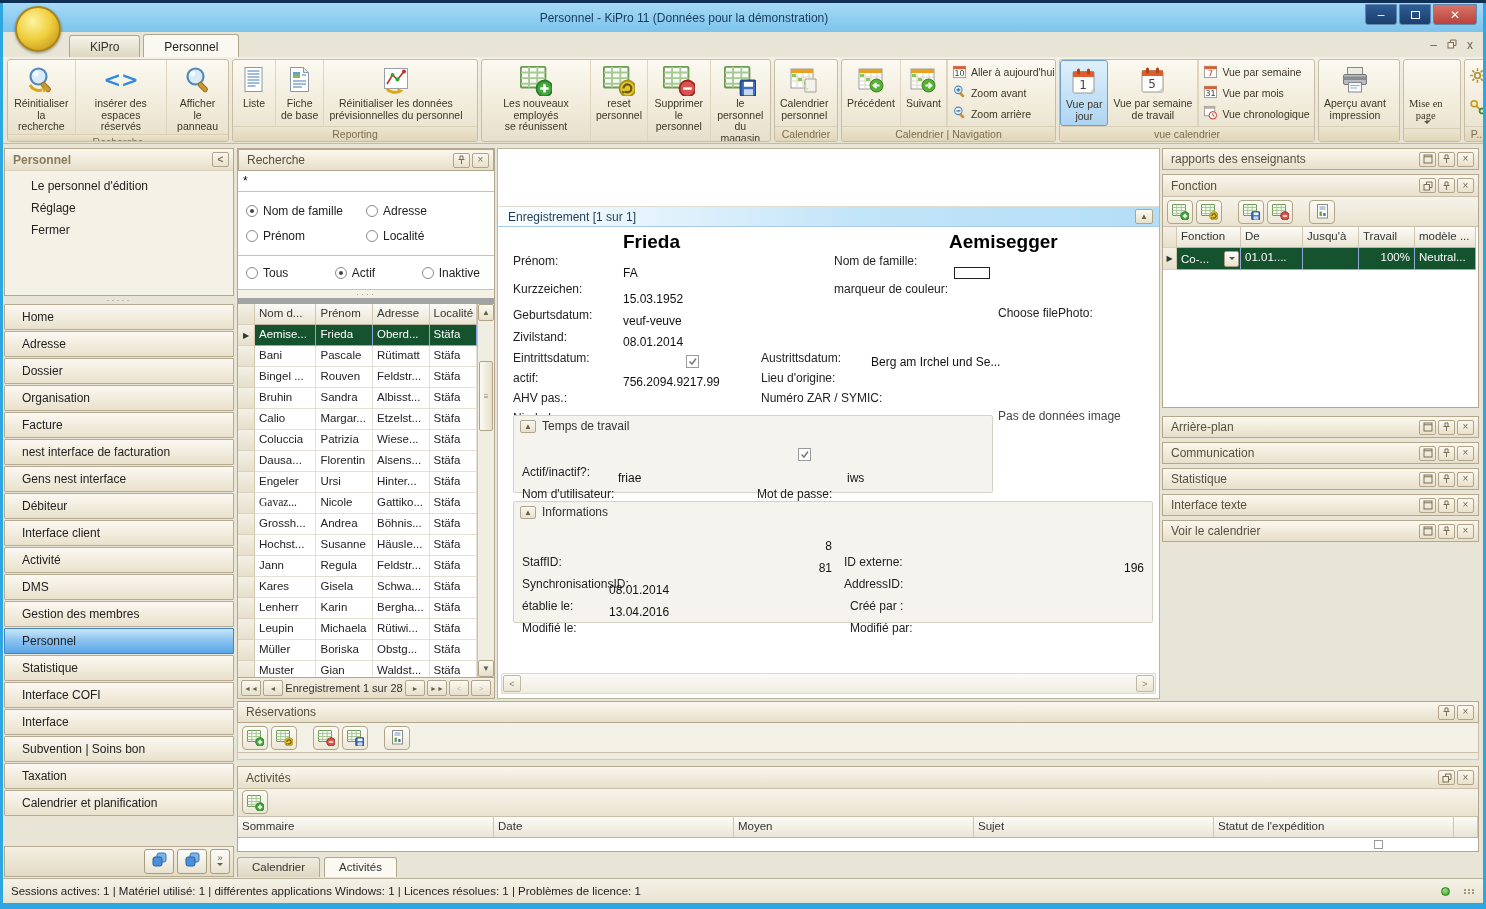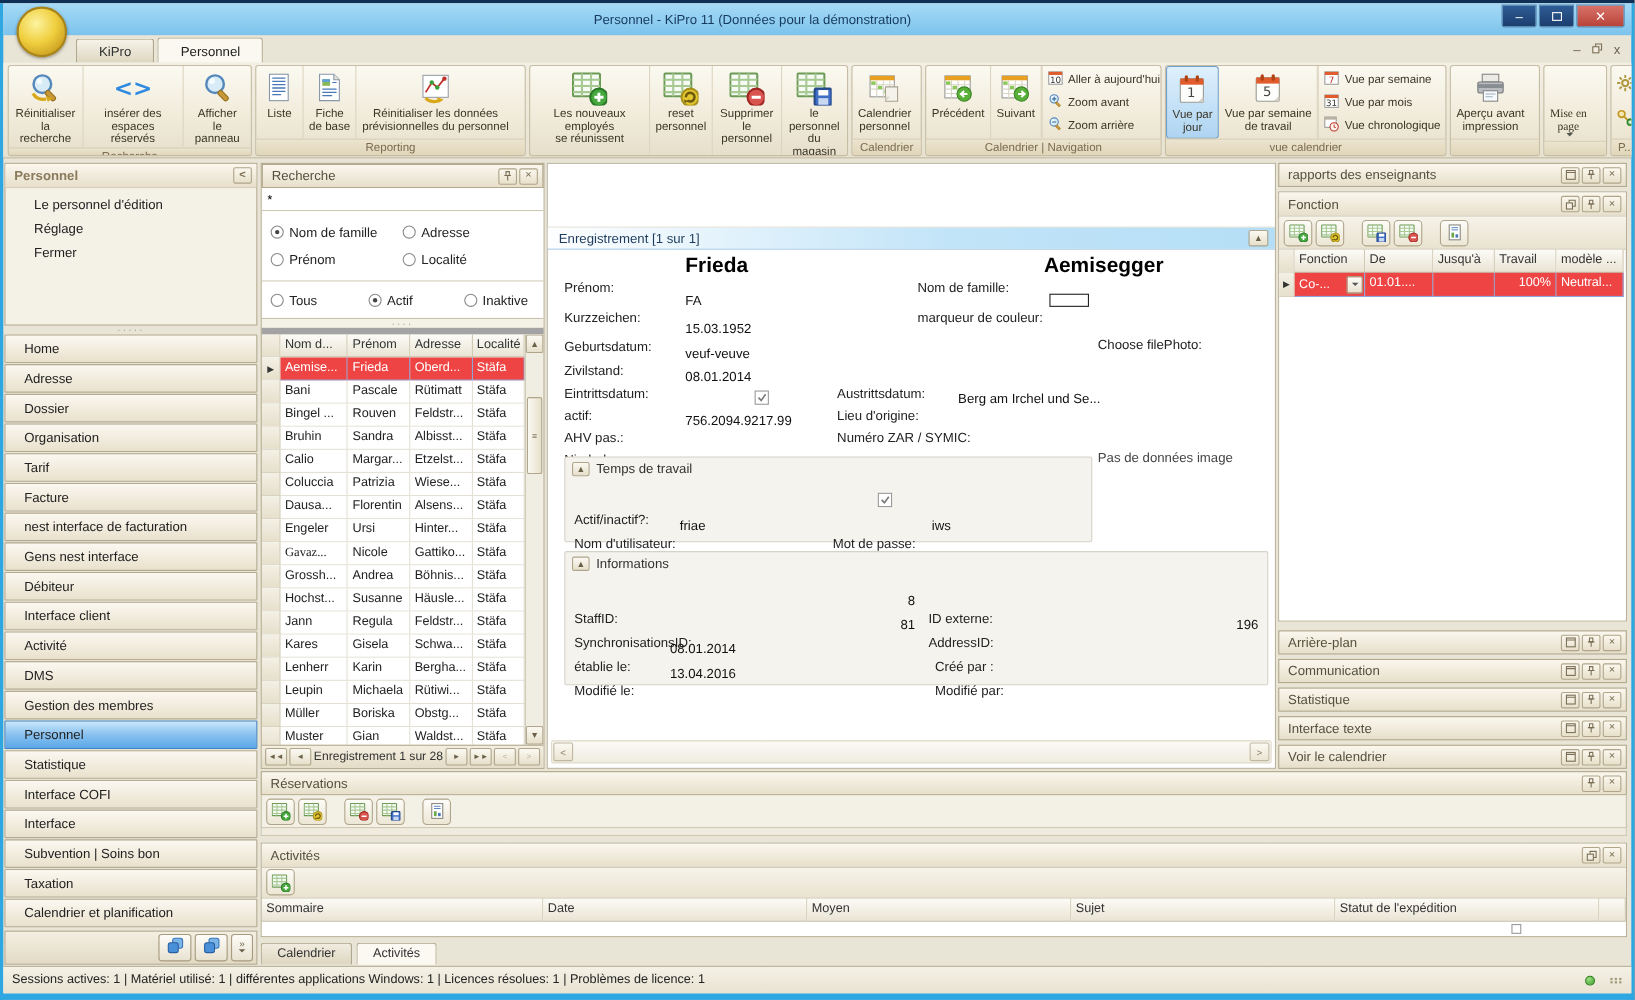--- a/index.html
+++ b/index.html
@@ -61,21 +61,21 @@
 .fb2{height:34px;display:flex;justify-content:space-between;align-items:center;padding-right:14px;}
 .radio{display:flex;align-items:center;gap:5px;font-size:12px;color:#222;}
 .rdot{width:12px;height:12px;border:1px solid #8a8a8a;border-radius:50%;background:#fff;position:relative;flex-shrink:0;}
 .radio.checked .rdot::after{content:"";position:absolute;left:3px;top:3px;width:4px;height:4px;border-radius:50%;background:#444;}
 .gridwrap{flex:1;display:flex;overflow:hidden;border-top:6px solid #a3a3a3;}
 .gridcells{width:241px;display:flex;flex-direction:column;overflow:hidden;}
 .ghead{display:flex;height:21px;flex-shrink:0;}
 .ghc{background:linear-gradient(#fcfbf7,#e9e4d4);border-right:1px solid #cfc7b0;border-bottom:1px solid #bcb49c;font-size:11.5px;color:#333;padding:3px 4px;overflow:hidden;white-space:nowrap;}
 .grow{display:flex;height:21px;flex-shrink:0;background:#fff;}
 .gc{border-right:1px solid #e4e0d4;border-bottom:1px solid #e4e0d4;font-size:11.5px;color:#222;padding:3px 4px;overflow:hidden;white-space:nowrap;}
-.grow.selected .gc{background:#ef4444;color:#fff;border-color:#8ea6d8;}
+.grow.selected .gc{background:#14532d;color:#fff;border-color:#8ea6d8;}
 .gidx{width:17px;flex-shrink:0;background:linear-gradient(#f3f0e5,#e6dfcb);border-right:1px solid #cfc7b0;border-bottom:1px solid #d8d2be;display:flex;align-items:center;justify-content:center;font-size:8px;color:#333;}
 .vscroll{width:17px;background:#f0ede2;border-left:1px solid #c8c2ae;display:flex;flex-direction:column;}
 .varr{height:17px;border:1px solid #b0a58a;border-radius:2px;background:linear-gradient(#fbf9f2,#e6dfca);display:flex;align-items:center;justify-content:center;font-size:8px;color:#6a6048;}
 .vthumb{height:70px;margin:40px 1px 0;border:1px solid #b0a58a;border-radius:2px;background:linear-gradient(90deg,#fbf9f2,#e6dfca);display:flex;align-items:center;justify-content:center;font-size:8px;color:#8a8068;}
 .vtrack{flex:1;}
 .recnav{height:21px;background:linear-gradient(#f3efe2,#e4dcc6);border-top:1px solid #b3a88e;display:flex;align-items:center;gap:2px;padding:0 3px;font-size:11px;color:#333;}
 .nbtn{width:20px;height:16px;border:1px solid #b0a58a;border-radius:2px;background:linear-gradient(#fbf9f2,#e6dfca);display:flex;align-items:center;justify-content:center;font-size:7px;color:#6a6048;}
 .nbtn.dis{color:#b8b098;}
 
 .centercol{position:absolute;left:497px;top:148px;width:663px;height:551px;background:#fff;border:1px solid #bcb49e;display:flex;flex-direction:column;}
@@ -87,21 +87,21 @@
 .fv{position:absolute;white-space:nowrap;color:#111;}
 .bigname{font-size:19px;font-weight:bold;color:#000;}
 .cb{width:13px;height:13px;border:1px solid #9a9a9a;background:#fff;display:inline-flex;align-items:center;justify-content:center;}
 .colorbox{position:absolute;width:36px;height:12px;border:1px solid #222;background:#fff;}
 .gbox{position:absolute;border:1px solid #d5d2c6;background:#f4f3ee;border-radius:2px;}
 .gboxhead{display:flex;align-items:center;gap:6px;padding:3px 6px;font-size:12px;color:#333;}
 .gboxhead .chevbtn{width:16px;height:13px;}
 .hscroll{height:21px;margin:2px 3px 4px;background:linear-gradient(#fbfaf6,#efecdf);border:1px solid #ddd8c8;border-radius:2px;display:flex;justify-content:space-between;align-items:center;}
 .harr{width:18px;height:17px;border:1px solid #c0b8a0;border-radius:2px;background:linear-gradient(#fbf9f2,#eae4d2);display:flex;align-items:center;justify-content:center;font-size:9px;color:#8a8068;margin:0 1px;}
 
-.rightdock{position:absolute;left:1162px;top:148px;width:317px;height:551px;display:flex;flex-direction:column;}
+.rightdock{position:absolute;left:1162px;top:148px;width:317px;height:394px;display:flex;flex-direction:column;}
 .rbar{margin-bottom:4px;flex-shrink:0;}
 .fpanel{border:1px solid #b3a88e;background:#fff;flex:1;display:flex;flex-direction:column;margin-bottom:4px;}
 .fpanel .ptitle{border:none;border-bottom:1px solid #c8c0aa;}
 .ftoolbar{height:30px;background:linear-gradient(#f6f3ea,#e9e2cf);border-bottom:1px solid #c8c0aa;display:flex;align-items:center;gap:3px;padding:0 4px;}
 .tbtn{width:26px;height:24px;border:1px solid #b0a58a;border-radius:4px;background:linear-gradient(#fdfcf8,#ece6d4);display:flex;align-items:center;justify-content:center;}
 .tgap{width:10px;}
 .ffill{flex:1;background:#fff;}
 .cbars{flex-shrink:0;}
 
 .resv{position:absolute;left:237px;top:701px;width:1242px;height:64px;display:flex;flex-direction:column;}
@@ -410,21 +410,20 @@
           <div class="sblink">Réglage</div>
           <div class="sblink">Fermer</div>
         </div>
     </div>
     <div class="splitter">·····</div>
     <div class="navlist" id="navlist">
         <div class="navitem">Home</div>
         <div class="navitem">Adresse</div>
         <div class="navitem">Dossier</div>
         <div class="navitem">Organisation</div>
-        <div class="navitem">Tarif</div>
         <div class="navitem">Facture</div>
         <div class="navitem">nest interface de facturation</div>
         <div class="navitem">Gens nest interface</div>
         <div class="navitem">Débiteur</div>
         <div class="navitem">Interface client</div>
         <div class="navitem">Activité</div>
         <div class="navitem">DMS</div>
         <div class="navitem">Gestion des membres</div>
         <div class="navitem selected">Personnel</div>
         <div class="navitem">Statistique</div>

